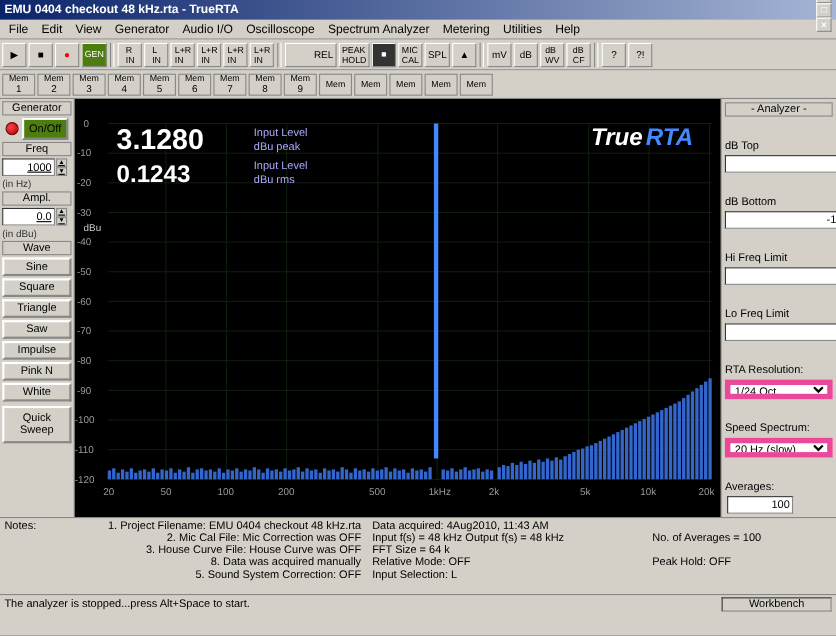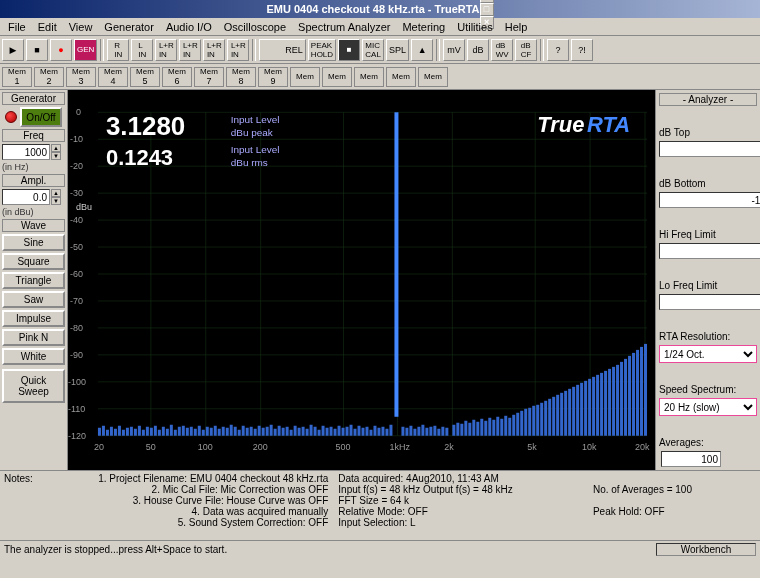--- a/index.html
+++ b/index.html
@@ -5,21 +5,21 @@
     * { margin: 0; padding: 0; box-sizing: border-box; }
     body { width: 760px; height: 578px; background: #d4d0c8; font-family: 'Arial', sans-serif; font-size: 11px; overflow: hidden; }
     
     
     #title-bar {
       background: linear-gradient(to right, #0a246a, #a6b5d5);
       color: white;
       height: 18px;
       display: flex;
       align-items: center;
-      justify-content: center;
+      justify-content: space-between;
       padding: 0 4px;
       font-size: 11px;
       font-weight: bold;
     }
     .title-btn {
       width: 14px; height: 13px;
       background: #d4d0c8;
       border: 1px solid #888;
       border-top-color: #fff;
       border-left-color: #fff;
@@ -120,20 +120,21 @@
       border-bottom-color: #888;
       border-right-color: #888;
       font-size: 10px;
       cursor: pointer;
       text-align: center;
     }
     
     .input-row {
       display: flex;
       align-items: flex-end;
+      text-decoration: underline;
     }
     .num-input {
       width: 45px;
       height: 16px;
       background: white;
       border: 1px inset #888;
       font-size: 10px;
       text-align: right;
       padding-right: 2px;
     }
@@ -195,21 +196,21 @@
       border: 1px inset #888;
       font-size: 10px;
       text-align: right;
       padding-right: 2px;
     }
     .right-select {
       width: 100%;
       height: 18px;
       font-size: 10px;
       background: white;
-      border: 1px solid #ec4899;
+      border: 5px solid #ec4899;
     }
     
     
     #status-bar {
       height: 70px;
       background: #d4d0c8;
       border-top: 1px solid #888;
       padding: 2px 4px;
       font-size: 10px;
       display: flex;
@@ -279,21 +280,21 @@
   <span class="menu-item">Spectrum Analyzer</span>
   <span class="menu-item">Metering</span>
   <span class="menu-item">Utilities</span>
   <span class="menu-item">Help</span>
 </div>
 
 <div id="toolbar">
   <div class="toolbar-btn">▶</div>
   <div class="toolbar-btn" style="background:#d4d0c8;">■</div>
   <div class="toolbar-btn" style="color:red;">●</div>
-  <div class="toolbar-btn" style="background:#be185d;color:white;font-size:8px;">GEN</div>
+  <div class="toolbar-btn" style="background:#4d7c0f;color:white;font-size:8px;">GEN</div>
   <div class="toolbar-sep"></div>
   <div class="toolbar-btn" style="font-size:8px;">R<br>IN</div>
   <div class="toolbar-btn" style="font-size:8px;">L<br>IN</div>
   <div class="toolbar-btn" style="font-size:8px;">L+R<br>IN</div>
   <div class="toolbar-btn" style="font-size:8px;">L+R<br>IN</div>
   <div class="toolbar-btn" style="font-size:8px;">L+R<br>IN</div>
   <div class="toolbar-btn" style="font-size:8px;">L+R<br>IN</div>
   <div class="toolbar-sep"></div>
   <div class="toolbar-btn" style="font-size:9px;padding-left:25px;">REL</div>
   <div class="toolbar-btn" style="font-size:8px;">PEAK<br>HOLD</div>
@@ -669,21 +670,21 @@
     <input class="right-num" value="100" style="width: 60px; margin-left: 2px;">
   </div>
 </div>
 
 <div id="status-bar">
   <div style="font-size:10px;">Notes:</div>
   <div style="flex:1.4; font-size:10px;text-align:right;">
     <div>1. Project Filename: EMU 0404 checkout 48 kHz.rta</div>
     <div>2. Mic Cal File: Mic Correction was OFF</div>
     <div>3. House Curve File: House Curve was OFF</div>
-    <div>4. Data was acquired manually</div>
+    <div>8. Data was acquired manually</div>
     <div>5. Sound System Correction: OFF</div>
   </div>
   <div style="flex:1.2; font-size:10px;">
     <div>Data acquired: 4Aug2010, 11:43 AM</div>
     <div>Input f(s) = 48 kHz    Output f(s) = 48 kHz</div>
     <div>FFT Size = 64 k</div>
     <div>Relative Mode: OFF</div>
     <div>Input Selection: L</div>
   </div>
   <div style="flex:0.8; font-size:10px;">

